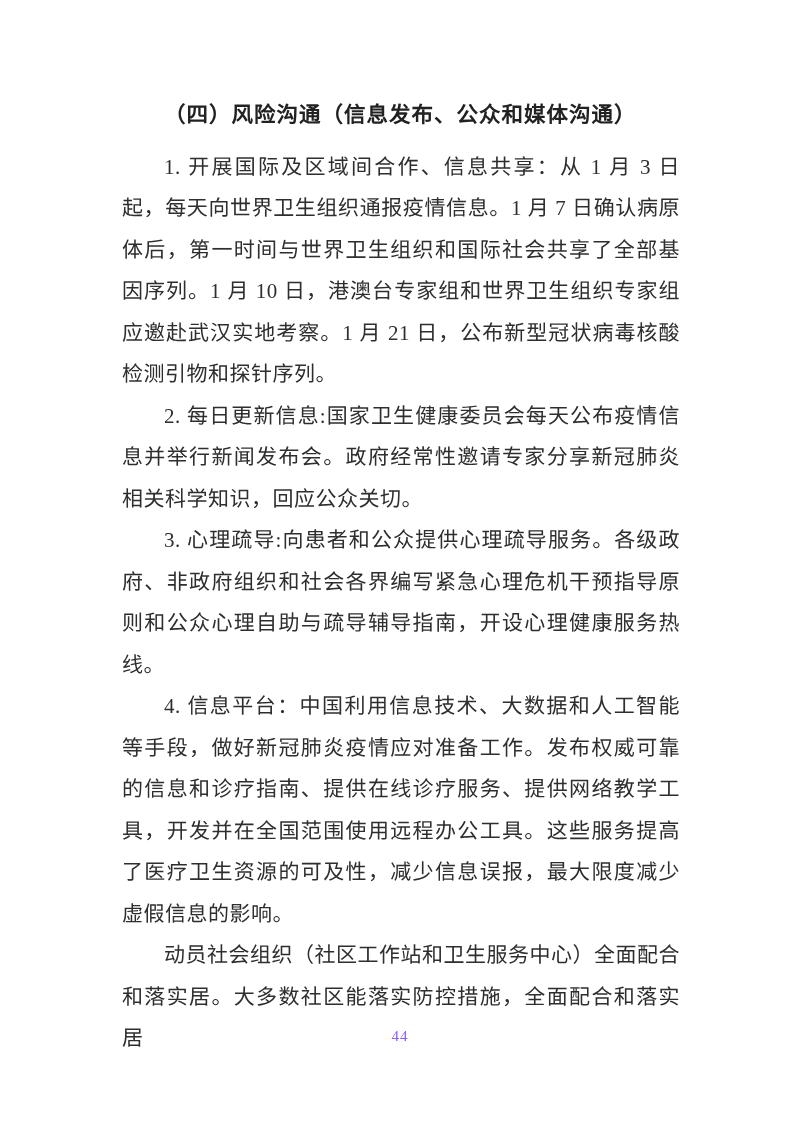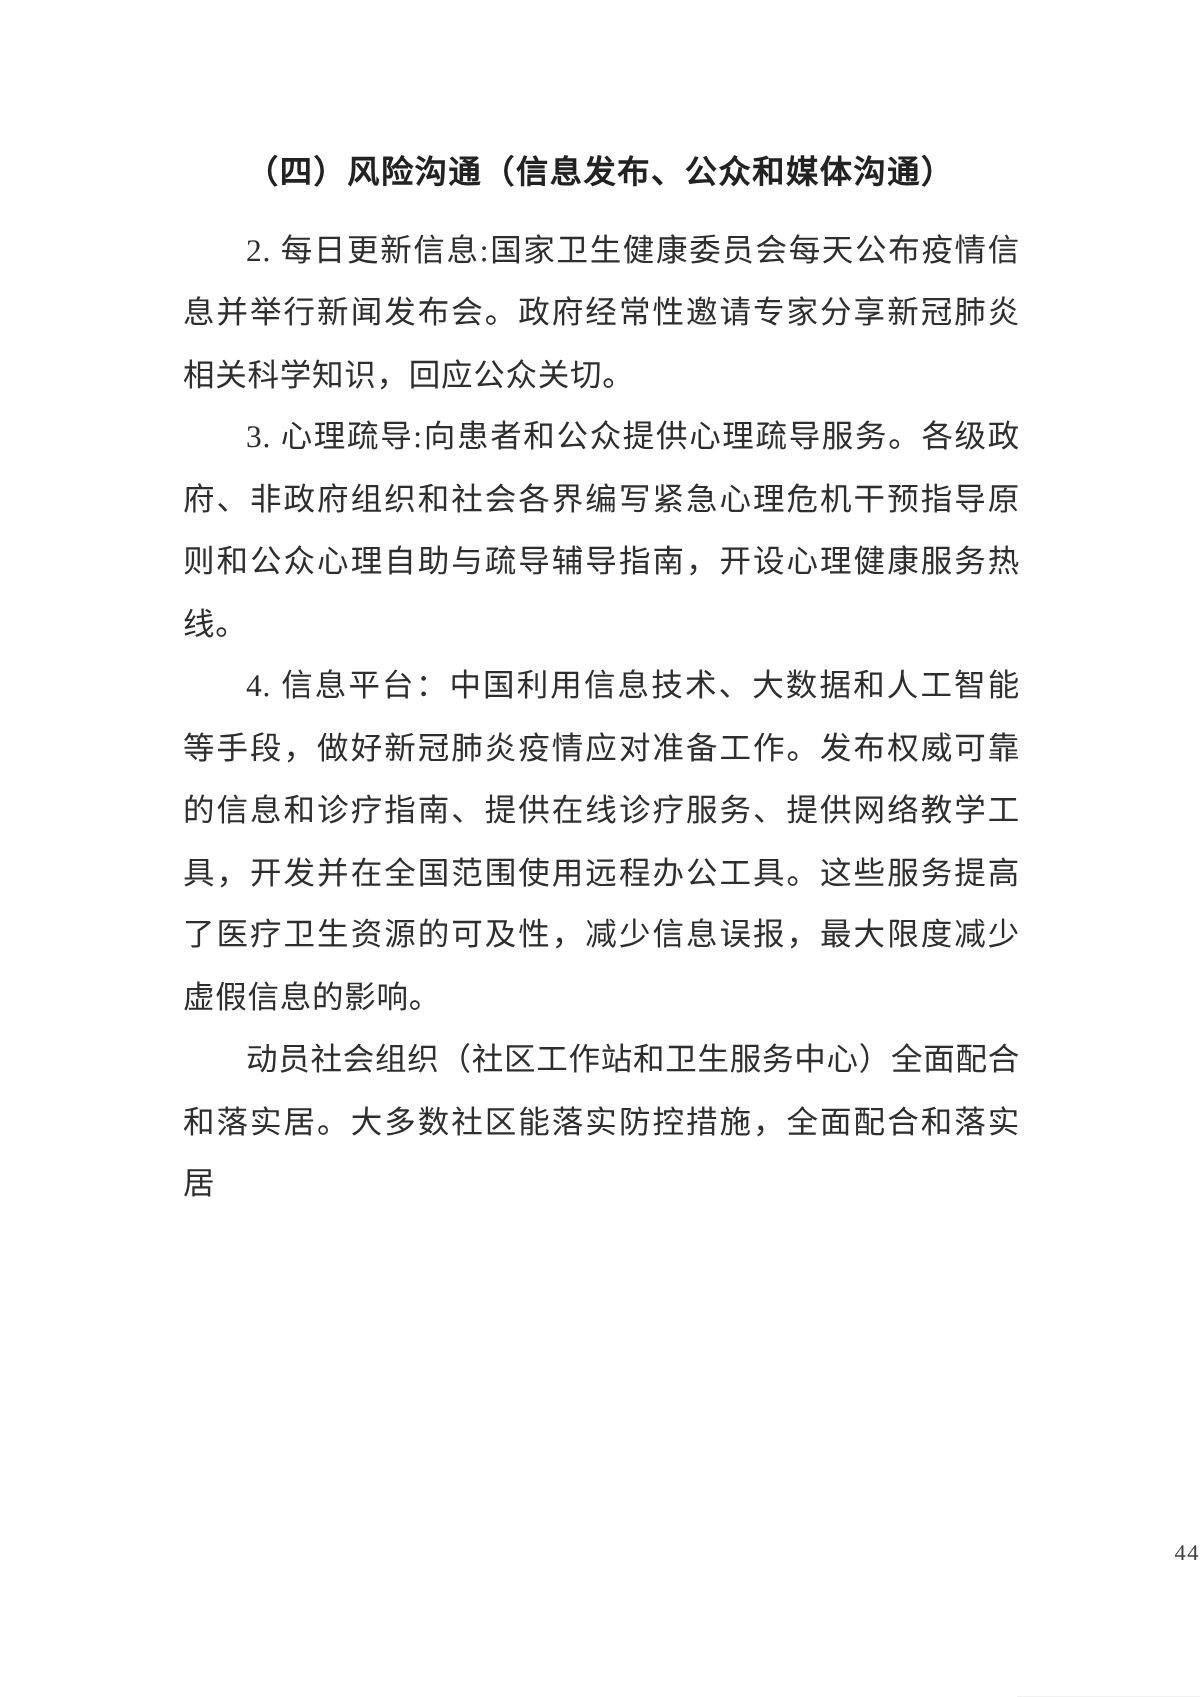--- a/index.html
+++ b/index.html
@@ -45,34 +45,35 @@
     margin-bottom: 10px;
   }
   .section-heading.second {
     margin-top: 8px;
   }
   .page-number {
     position: absolute;
     left: 0;
     right: 0;
     top: 1028px;
-    text-align: right;
+    text-align: center;
     font-size: 15px;
     letter-spacing: 1px;
-    color: #404040;
+    color: #8b5cf6;
   }
 </style>
 </head>
 <body>
 
 <div class="page">
   <div class="content">
 
     <h2 class="section-heading first">（四）风险沟通（信息发布、公众和媒体沟通）</h2>
 
+    <p>1. 开展国际及区域间合作、信息共享：从 1 月 3 日起，每天向世界卫生组织通报疫情信息。1 月 7 日确认病原体后，第一时间与世界卫生组织和国际社会共享了全部基因序列。1 月 10 日，港澳台专家组和世界卫生组织专家组应邀赴武汉实地考察。1 月 21 日，公布新型冠状病毒核酸检测引物和探针序列。</p>
 
     <p>2. 每日更新信息:国家卫生健康委员会每天公布疫情信息并举行新闻发布会。政府经常性邀请专家分享新冠肺炎相关科学知识，回应公众关切。</p>
 
     <p>3. 心理疏导:向患者和公众提供心理疏导服务。各级政府、非政府组织和社会各界编写紧急心理危机干预指导原则和公众心理自助与疏导辅导指南，开设心理健康服务热线。</p>
 
     <p>4. 信息平台：中国利用信息技术、大数据和人工智能等手段，做好新冠肺炎疫情应对准备工作。发布权威可靠的信息和诊疗指南、提供在线诊疗服务、提供网络教学工具，开发并在全国范围使用远程办公工具。这些服务提高了医疗卫生资源的可及性，减少信息误报，最大限度减少虚假信息的影响。</p>
 
 
     <p>动员社会组织（社区工作站和卫生服务中心）全面配合和落实居。大多数社区能落实防控措施，全面配合和落实居</p>
 

